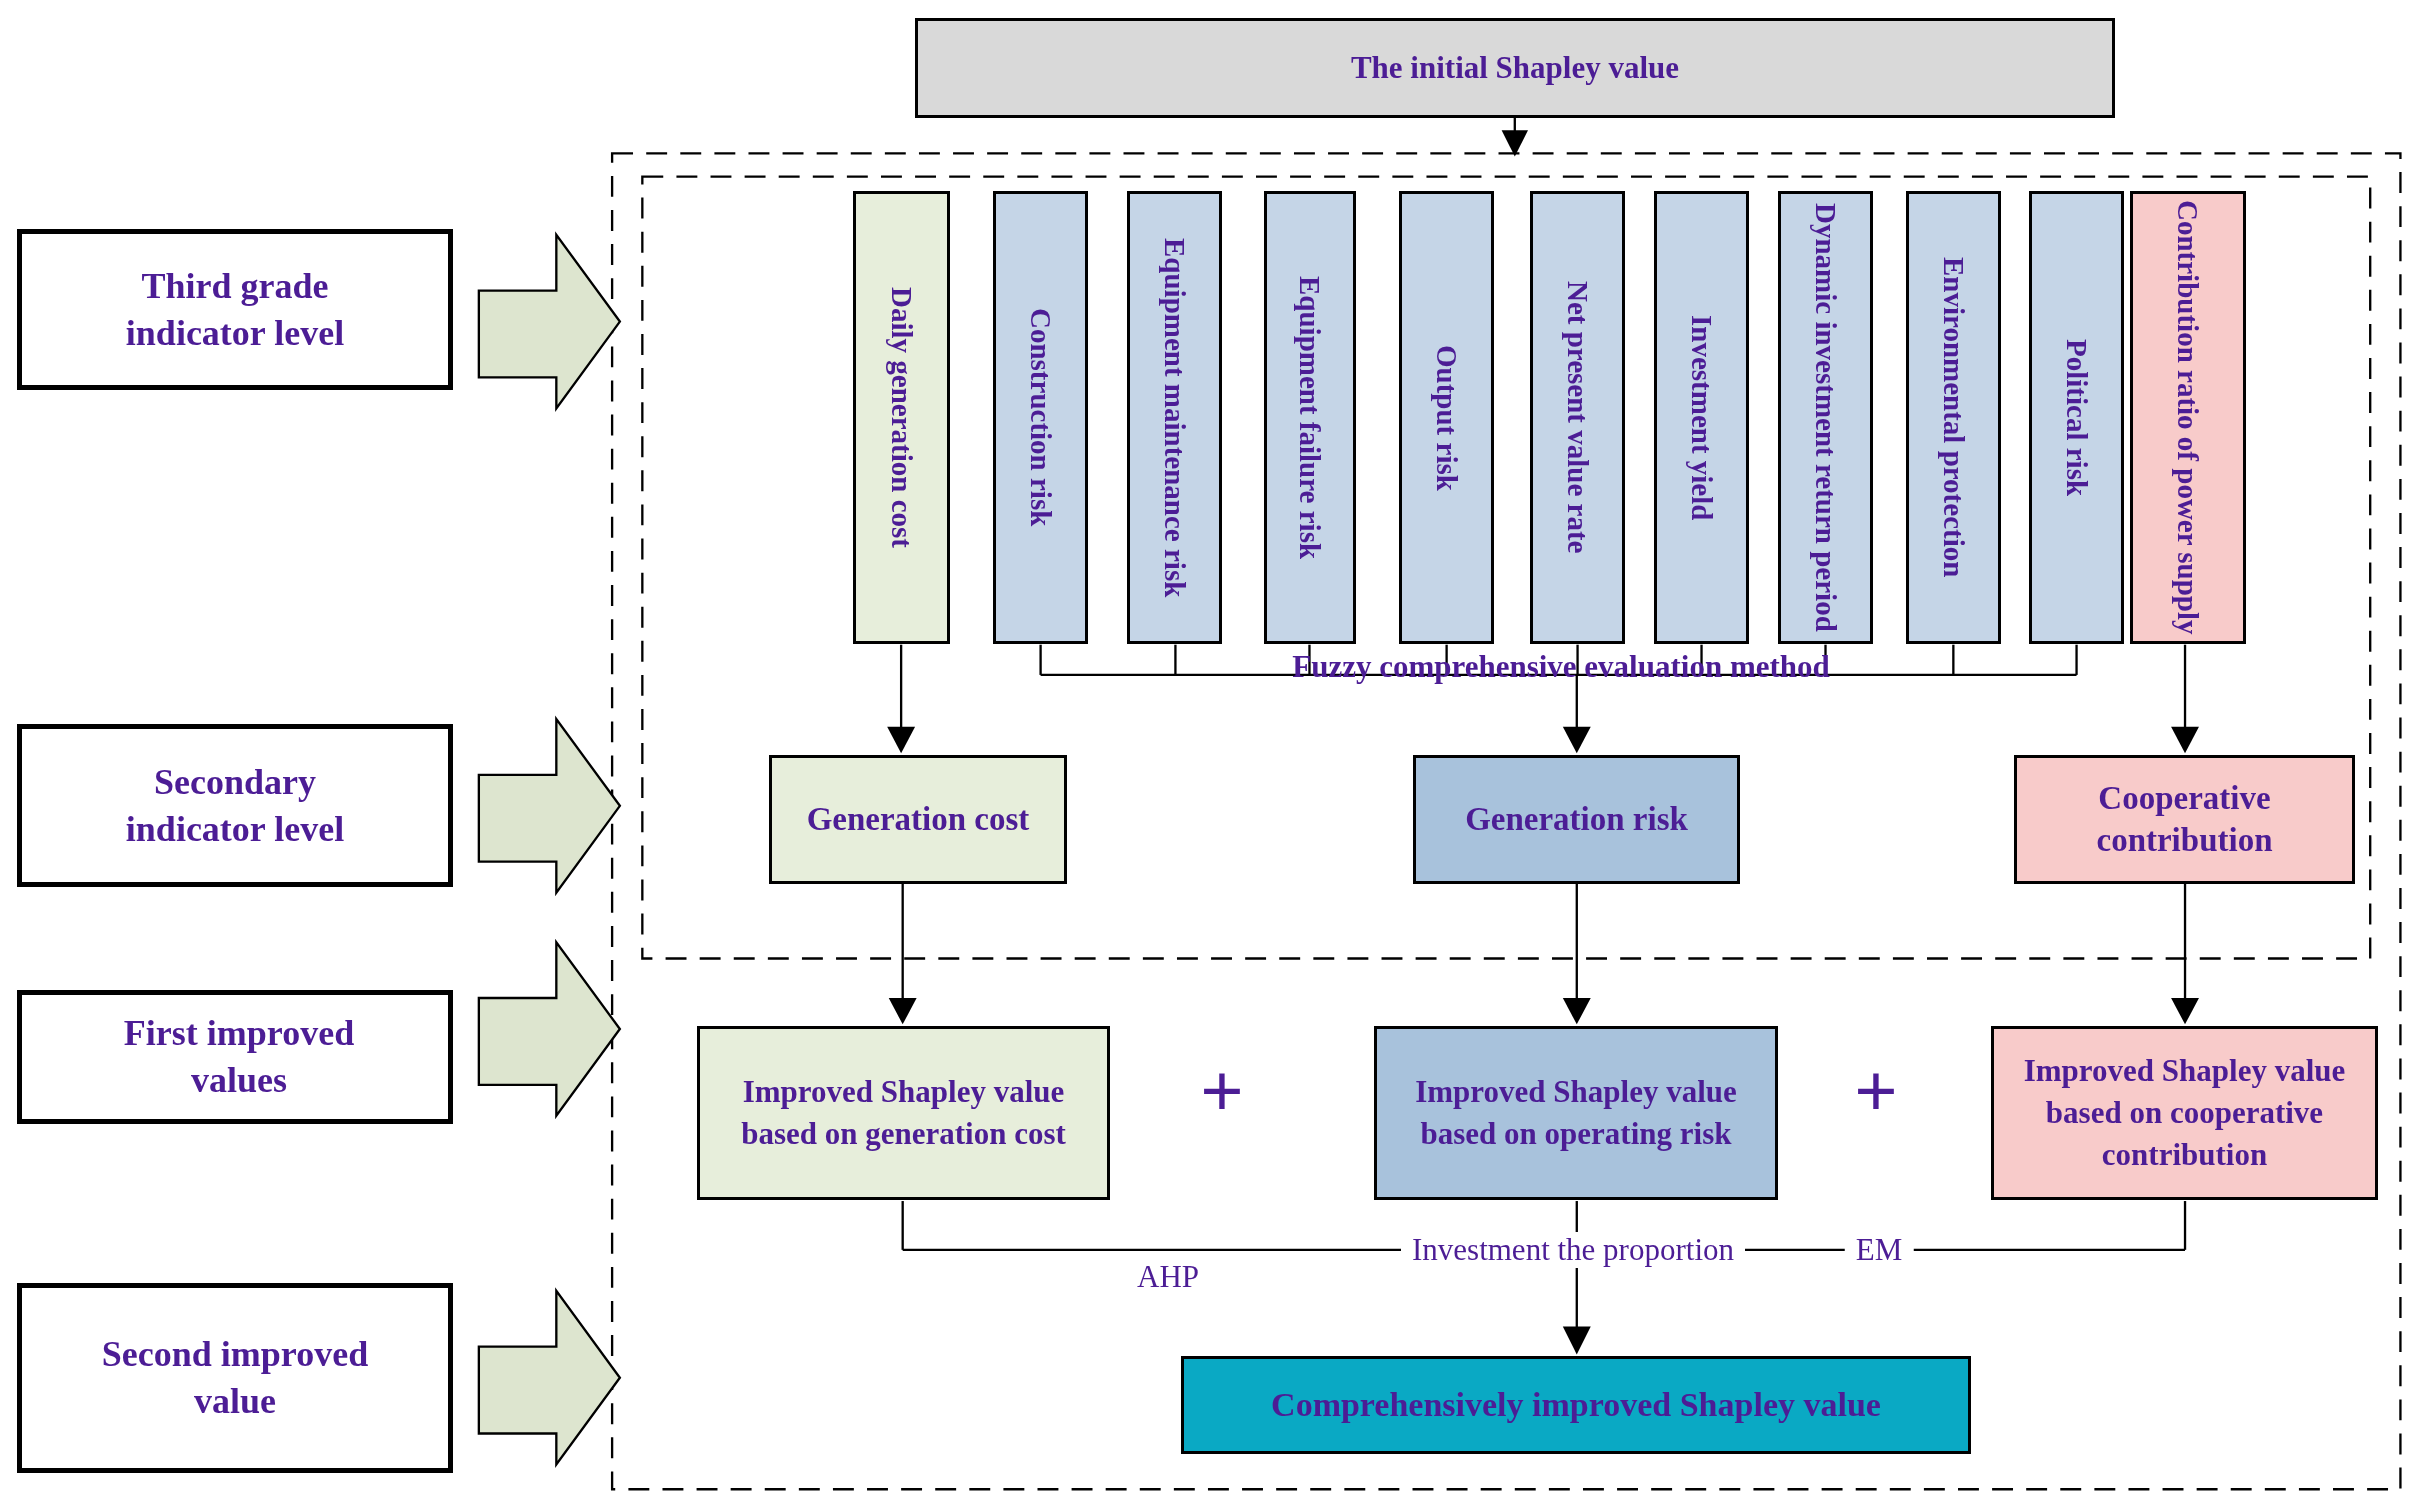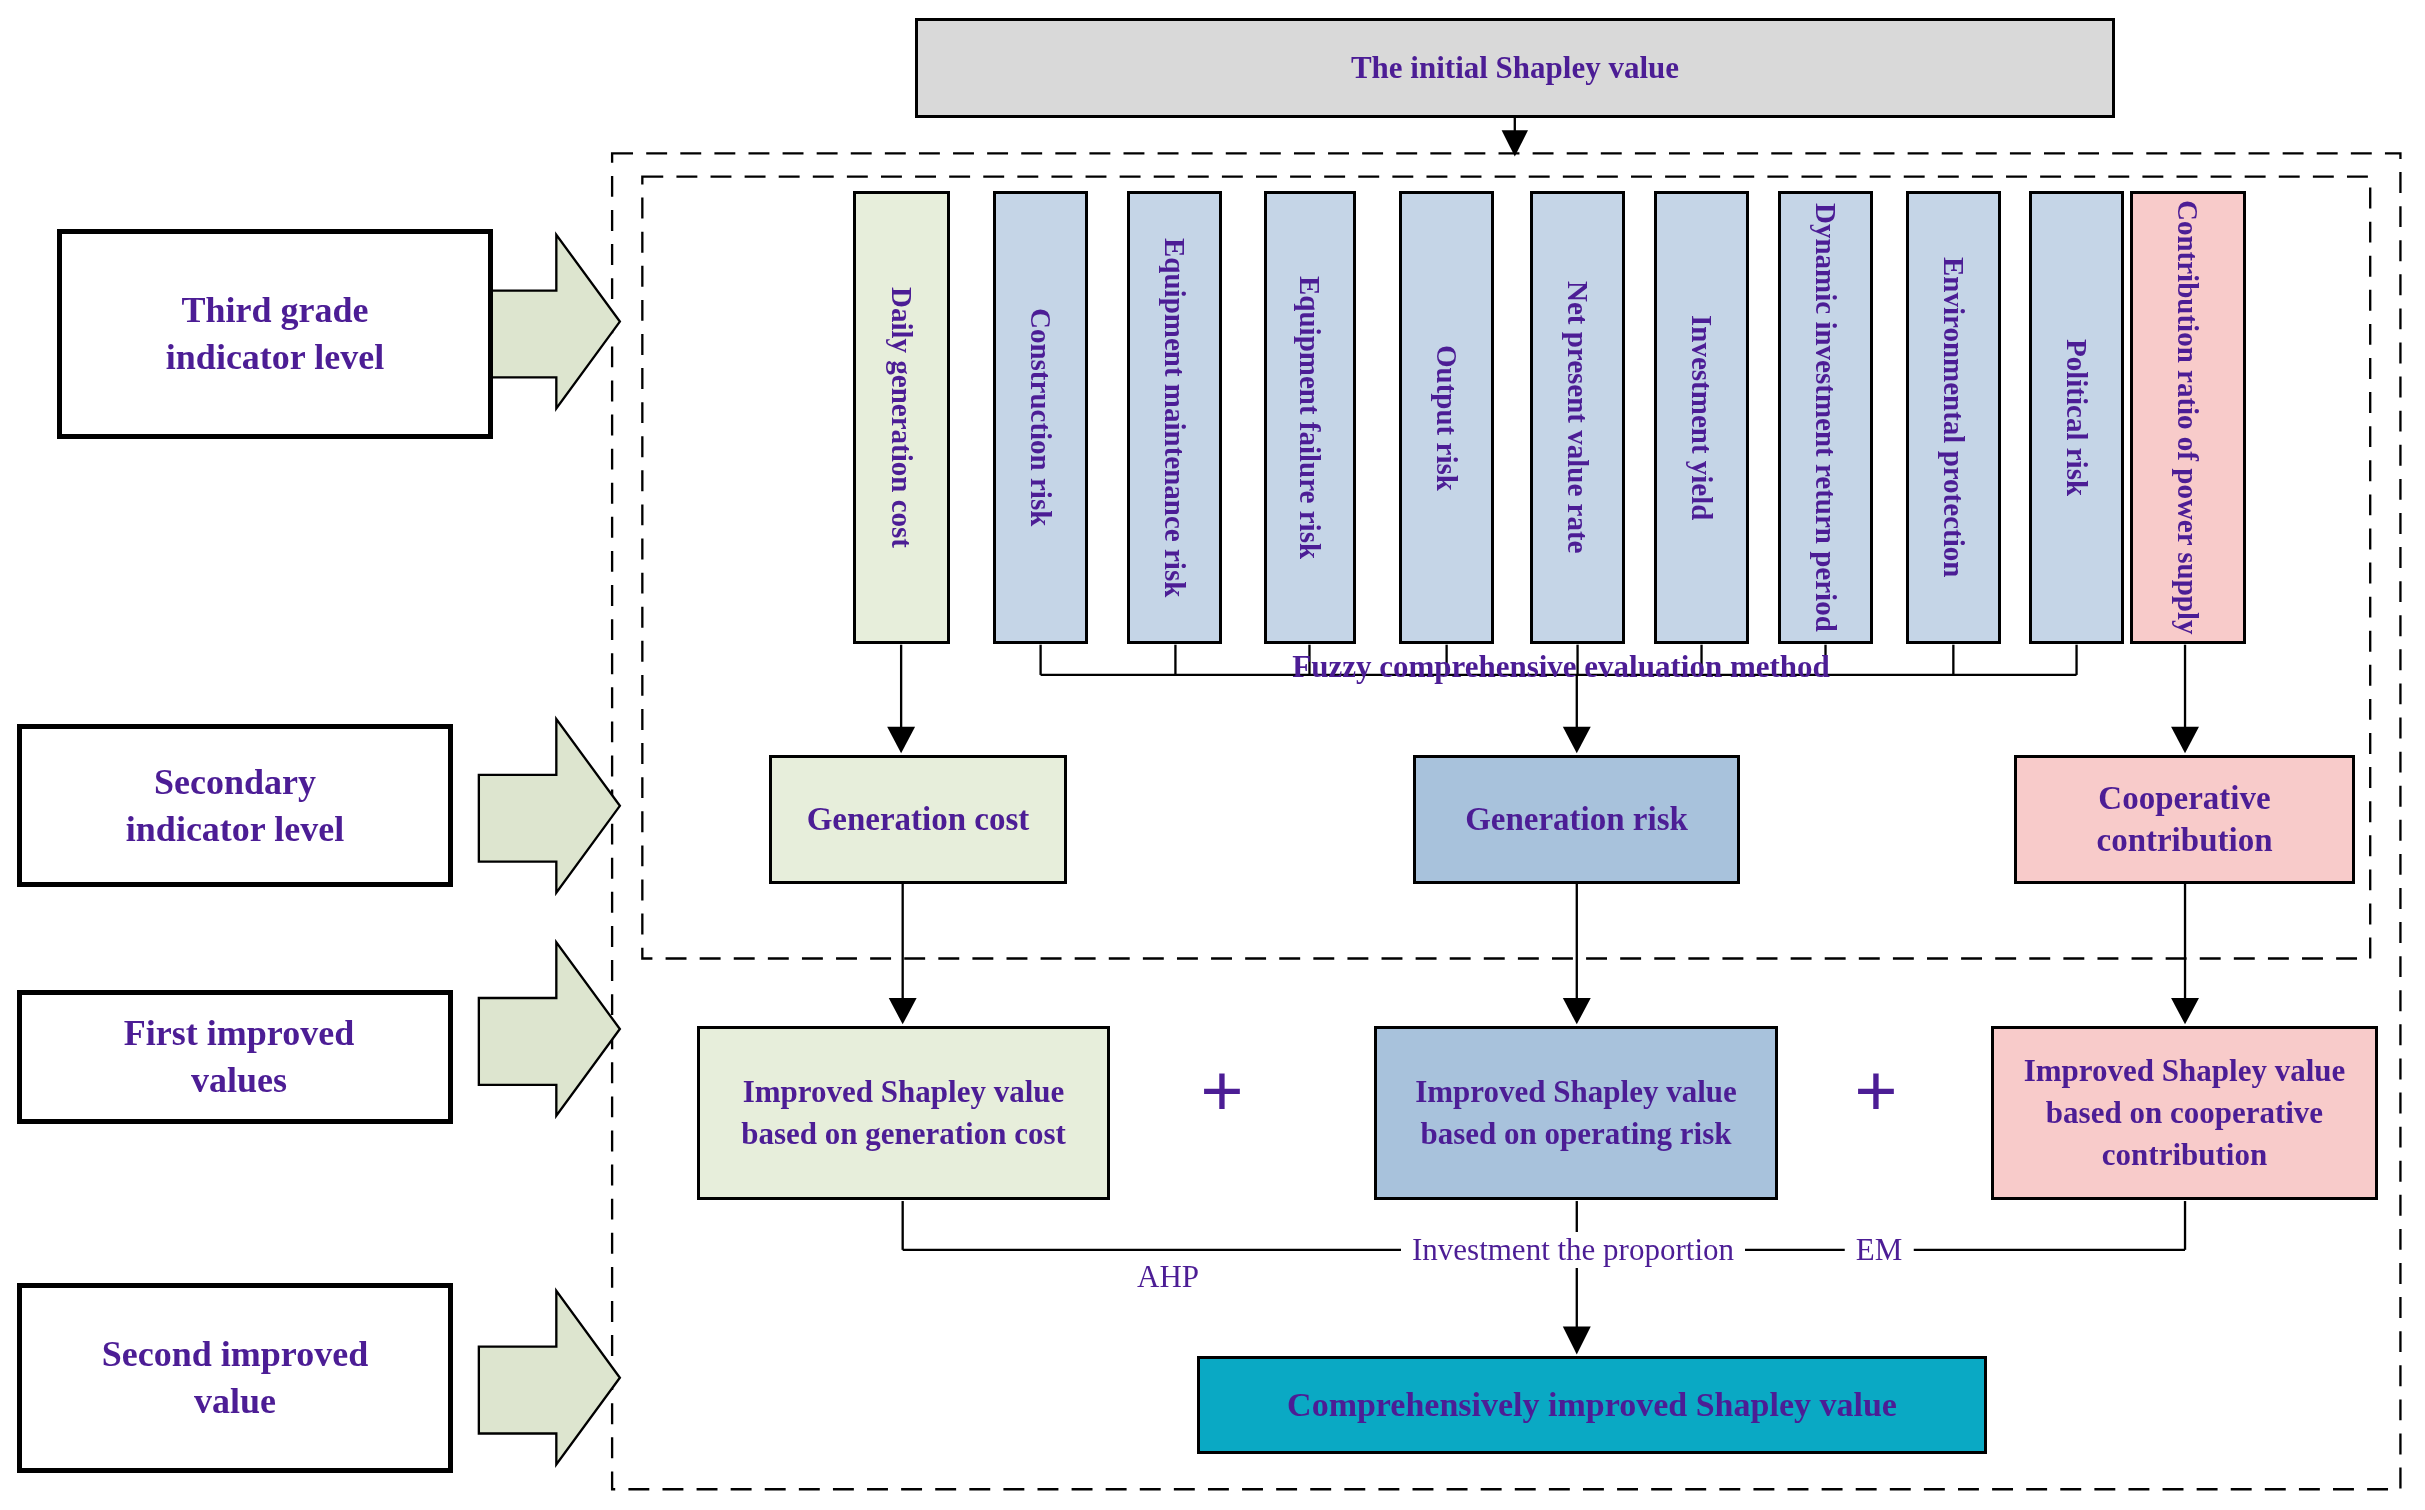--- a/index.html
+++ b/index.html
@@ -4,29 +4,29 @@
 <style>
   html,body{margin:0;padding:0;background:#ffffff;}
   #stage{
     position:relative;width:2426px;height:1511px;background:#ffffff;overflow:hidden;
     font-family:"Liberation Serif","DejaVu Serif",serif;color:#4c1d95;
   }
   #wires{position:absolute;left:0;top:0;width:2426px;height:1511px;}
   .box{position:absolute;box-sizing:border-box;display:flex;align-items:center;justify-content:center;text-align:center;}
   .gray-box{left:915px;top:18px;width:1200px;height:100px;border:3.9px solid #000;font-weight:bold;font-size:31px;}
   .side-box{left:17px;width:436px;border:5.4px solid #000;background:#fff;font-weight:bold;font-size:36px;line-height:1.3;white-space:pre-line;}
-  .side-1{top:229px;height:210px;margin-left:40px;}
+  .side-1{top:229px;height:161px;}
   .side-2{top:724px;height:163px;}
   .side-3{top:990px;height:134px;padding-left:8px;}
   .side-4{top:1283px;height:190px;}
   .vbox{top:191px;height:453px;border:3.1px solid #000;}
   .vtext{writing-mode:vertical-rl;text-orientation:mixed;max-height:445px;font-weight:bold;font-size:29px;line-height:1.18;text-align:center;}
   .sec-box{top:755px;height:129px;border:3.1px solid #000;font-weight:bold;font-size:33px;line-height:1.25;padding:0 12.4px;}
   .imp-box{top:1026px;height:174px;border:3.9px solid #000;font-weight:bold;font-size:31px;line-height:1.35;padding:0 18.6px;}
-  .teal-box{left:1181px;top:1356px;width:790px;height:98px;border:3.9px solid #000;font-weight:bold;font-size:34px;margin-left:16px;}
+  .teal-box{left:1181px;top:1356px;width:790px;height:98px;border:3.9px solid #000;font-weight:bold;font-size:34px;}
   .float-label{position:absolute;transform:translate(-50%,-50%);font-size:31px;white-space:nowrap;}
   .fuzzy{left:1561px;top:667px;font-weight:bold;}
   .on-line{background:#ffffff;padding:0 11px;}
   .plus{position:absolute;transform:translate(-50%,-50%);font-size:77px;font-weight:bold;line-height:1;}
 </style>
 </head>
 <body>
 
 <div id="stage">
 

